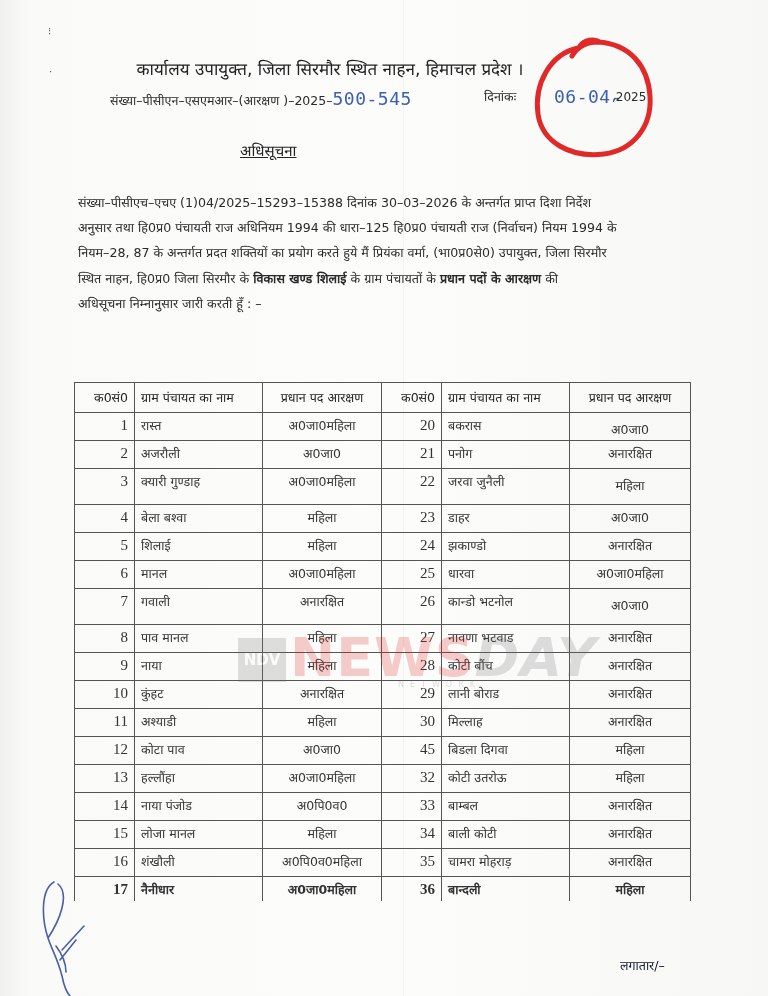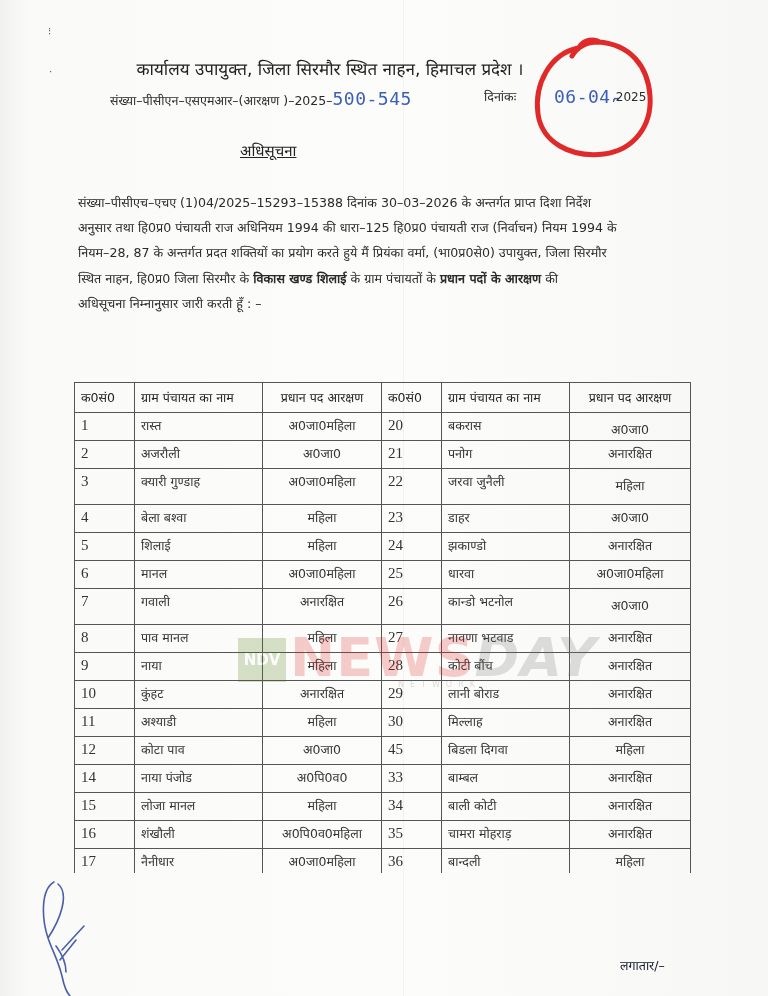--- a/index.html
+++ b/index.html
@@ -131,41 +131,41 @@
       box-sizing: border-box;
     }
     table.res th {
       font-weight: normal;
       height: 30px;
       padding-top: 6px;
       color: #222;
       white-space: nowrap;
     }
     table.res tr.tall td { height: 36px; }
-    table.res tr.last td { border-bottom: none; height: 24px; }
-    .c-sn { width: 60px; text-align: left; font-family: "Liberation Serif", serif; font-size: 15px; margin-left: 39px; }
+    table.res tr.last td { border-bottom: none; height: 24px; font-weight: bold; }
+    .c-sn { width: 60px; text-align: right; font-family: "Liberation Serif", serif; font-size: 15px; margin-left: 39px; }
     .c-name { width: 128px; text-align: left; }
     .c-res { width: 119px; text-align: center; }
     .c-res2 { width: 121px; text-align: center; }
     .res-top { padding-top: 8px !important; }
 
     .watermark {
       position: absolute;
       left: 238px;
       top: 632px;
       width: 310px;
       height: 60px;
       pointer-events: none;
       opacity: 0.22;
     }
     .wm-box {
       position: absolute;
       left: 0; top: 6px;
       width: 48px; height: 44px;
-      background: #4d7c0f;
+      background: #737373;
       color: #fff;
       font-family: "DejaVu Sans", sans-serif;
       font-weight: bold;
       font-size: 15px;
       text-align: center;
       line-height: 44px;
     }
     .wm-text {
       position: absolute;
       left: 52px; top: -6px;
@@ -336,20 +336,28 @@
       </tr>
       <tr>
         <td class="c-sn">12</td>
         <td class="c-name">कोटा पाव</td>
         <td class="c-res">अ0जा0</td>
         <td class="c-sn">45</td>
         <td class="c-name">बिडला दिगवा</td>
         <td class="c-res2">महिला</td>
       </tr>
       <tr>
+        <td class="c-sn">13</td>
+        <td class="c-name">हल्लौंहा</td>
+        <td class="c-res">अ0जा0महिला</td>
+        <td class="c-sn">32</td>
+        <td class="c-name">कोटी उतरोऊ</td>
+        <td class="c-res2">महिला</td>
+      </tr>
+      <tr>
         <td class="c-sn">14</td>
         <td class="c-name">नाया पंजोड</td>
         <td class="c-res">अ0पि0व0</td>
         <td class="c-sn">33</td>
         <td class="c-name">बाम्बल</td>
         <td class="c-res2">अनारक्षित</td>
       </tr>
       <tr>
         <td class="c-sn">15</td>
         <td class="c-name">लोजा मानल</td>

